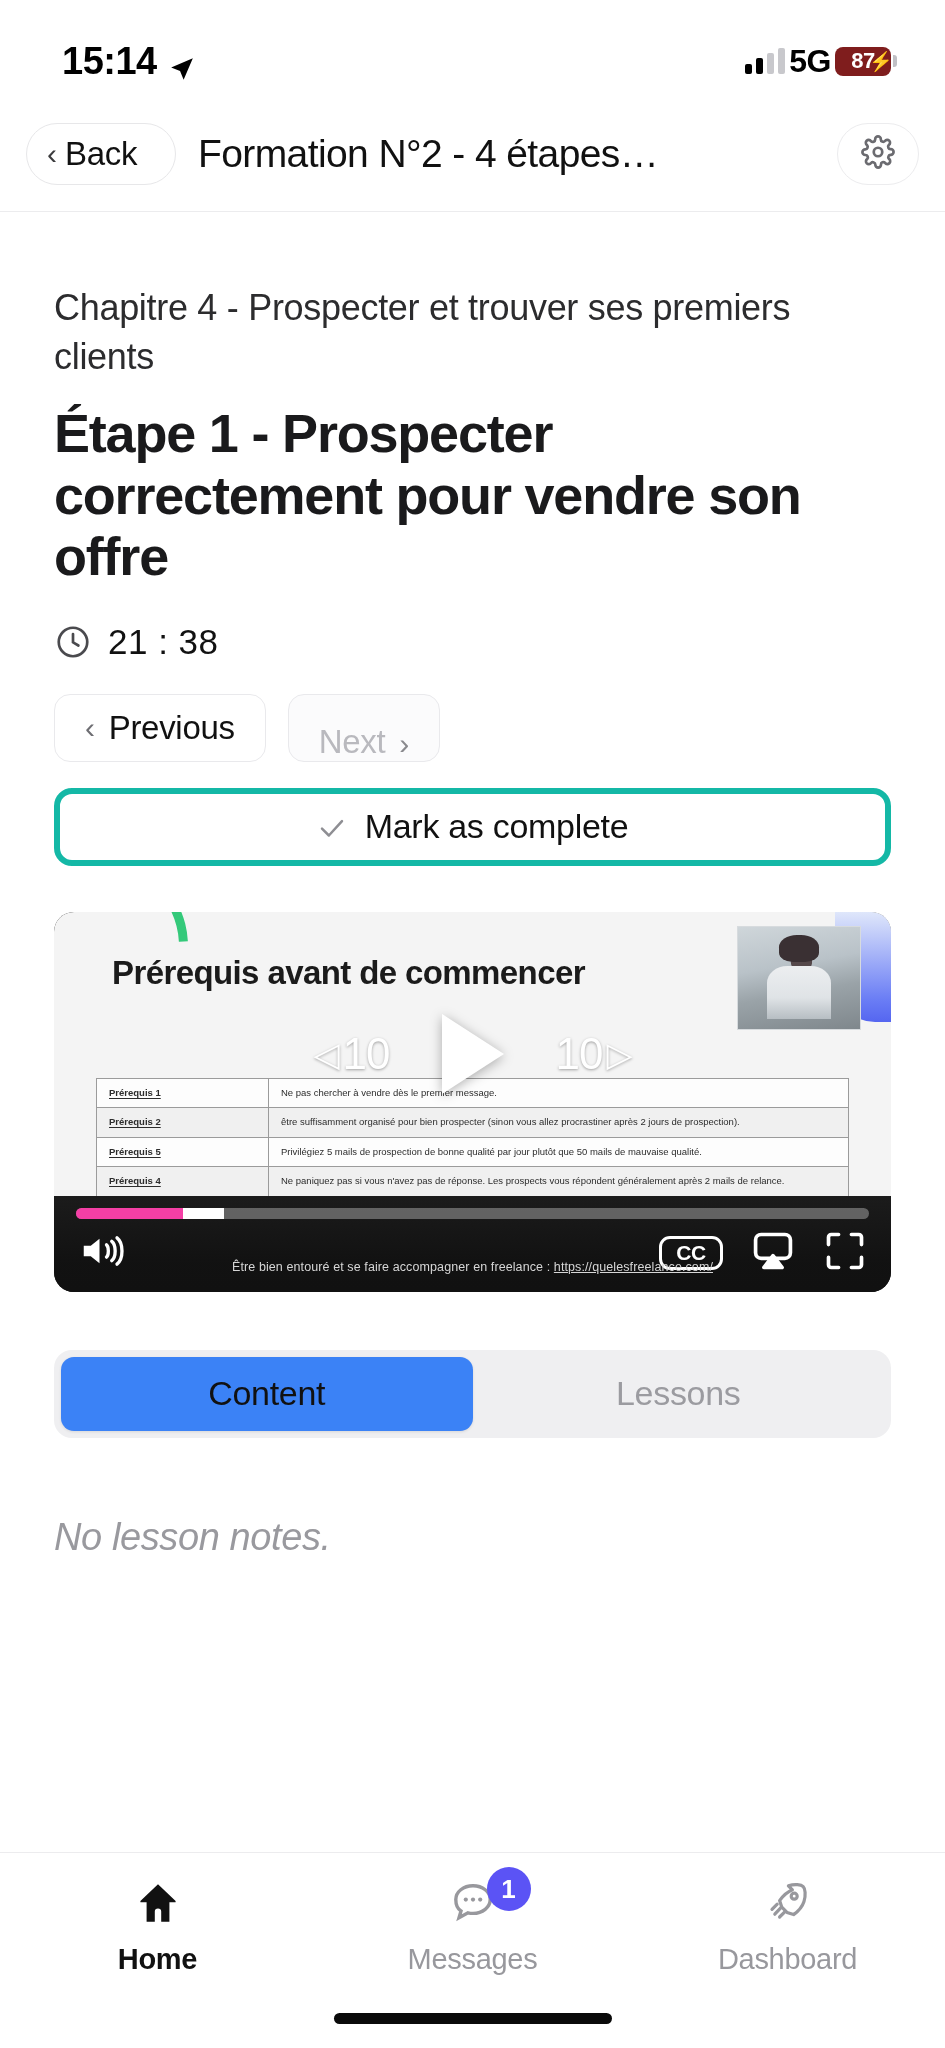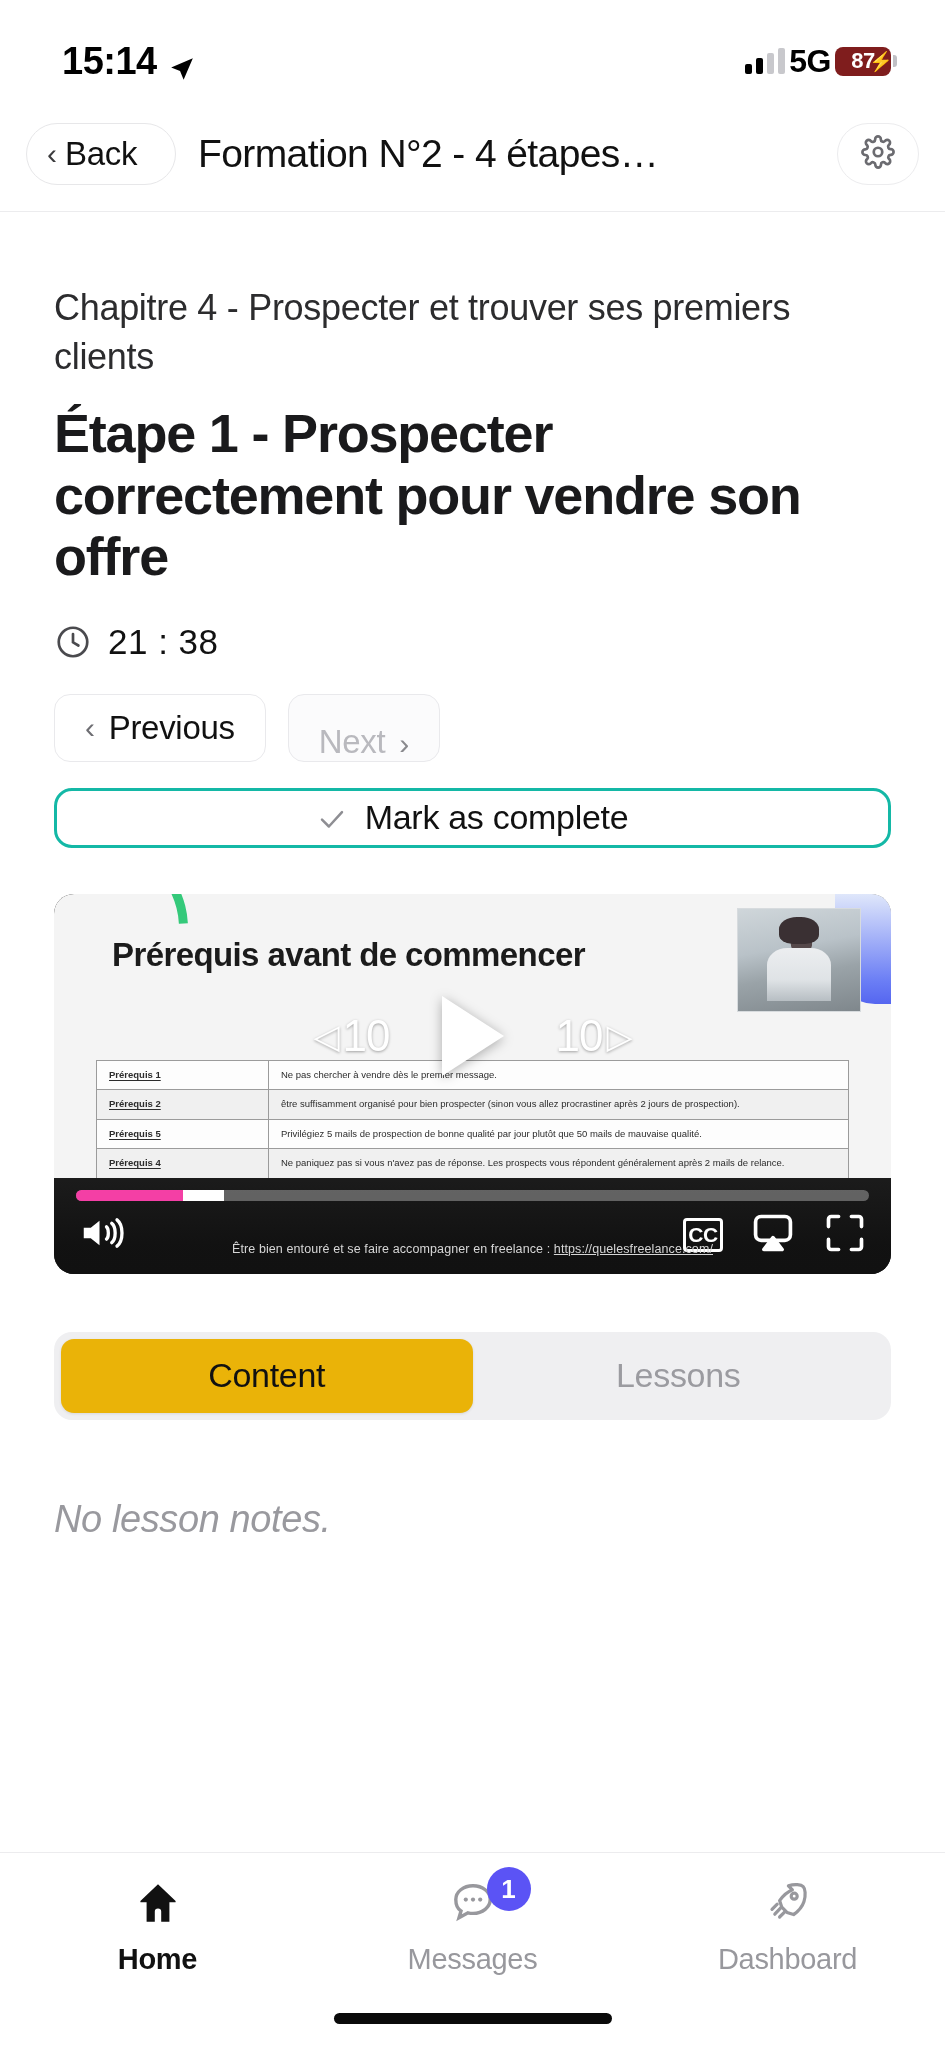--- a/index.html
+++ b/index.html
@@ -84,22 +84,22 @@
     height:68px; border-radius:16px; border:1px solid #e9e9ec; background:#fff;
     display:flex; align-items:center; justify-content:center; gap:14px;
     padding: 0 30px; font-size:33px; letter-spacing:-0.3px; cursor:pointer;
   }
   .pill.prev { color:#111; }
   .pill.next { color:#b9b9be; background:#fbfbfc;align-items:flex-end; }
   .pill .ch { font-size:30px; color:#8a8a8e; }
   .pill.prev .ch { color:#6e6e73; }
 
   .mark-btn {
-    margin-top:26px; width:100%; height:60px; border-radius:18px;
-    border:3px solid #14b8a6; background:#fff;
+    margin-top:26px; width:100%; height:78px; border-radius:18px;
+    border:6px solid #14b8a6; background:#fff;
     display:flex; align-items:center; justify-content:center; gap:18px;
     font-size:34px; color:#111; letter-spacing:-0.3px; cursor:pointer;
   }
   .check-ico { width:30px; height:30px; }
 
   
   .player {
     margin-top:46px; position:relative; width:100%; height:380px;
     border-radius:20px; overflow:hidden; background:#0c0c0c;
   }
@@ -173,40 +173,40 @@
     border-radius:6px; background:rgba(255,255,255,.32); overflow:hidden;
   }
   .progress .played { position:absolute; left:0; top:0; bottom:0; width:13.5%; background:#f43fa5; }
   .progress .buffer { position:absolute; left:13.5%; top:0; bottom:0; width:5.2%; background:#ffffff; }
   .ctrl-icons {
     position:absolute; left:24px; right:24px; bottom:14px; height:50px;
     display:flex; align-items:center; justify-content:space-between;
   }
   .ctrl-right { display:flex; align-items:center; gap:28px; }
   .cc-box {
-    width:40px; height:34px; border:3px solid #fff; border-radius:4px;
+    width:64px; height:34px; border:3px solid #fff; border-radius:11px;
     display:flex; align-items:center; justify-content:center;
     font-size:21px; font-weight:700; color:#fff; letter-spacing:-0.5px; cursor:pointer;
   }
   .caption {
     position:absolute; left:0; right:0; bottom:18px; text-align:center;
     font-size:12.5px; color:#d6d6d6; letter-spacing:.1px; pointer-events:none;
   }
   .caption u { text-decoration:underline; }
 
   
   .tabs {
     margin-top:58px; width:100%; height:88px; border-radius:18px; background:#efeff1;
     padding:7px; display:flex; gap:0;
   }
   .tab {
     flex:1; border-radius:13px; display:flex; align-items:center; justify-content:center;
     font-size:34px; letter-spacing:-0.3px; color:#9b9ba0; cursor:pointer;
   }
-  .tab.active { background:#eab308; color:#111; box-shadow:0 1px 3px rgba(0,0,0,.10); }
+  .tab.active { background:#3b82f6; color:#111; box-shadow:0 1px 3px rgba(0,0,0,.10); }
 
   .no-notes {
     margin-top:78px; font-size:38px; font-style:italic; color:#99999e; letter-spacing:-0.4px;
   }
 
   
   .tabbar {
     position:absolute; left:0; bottom:0; width:945px; height:196px;
     background:#fff; border-top:1px solid #ececee;
     display:flex; align-items:flex-start; padding-top:26px;

